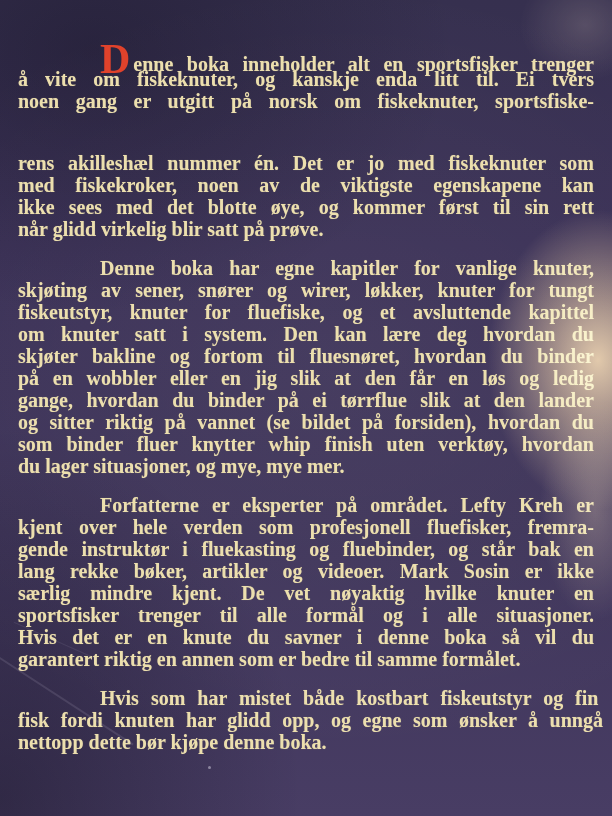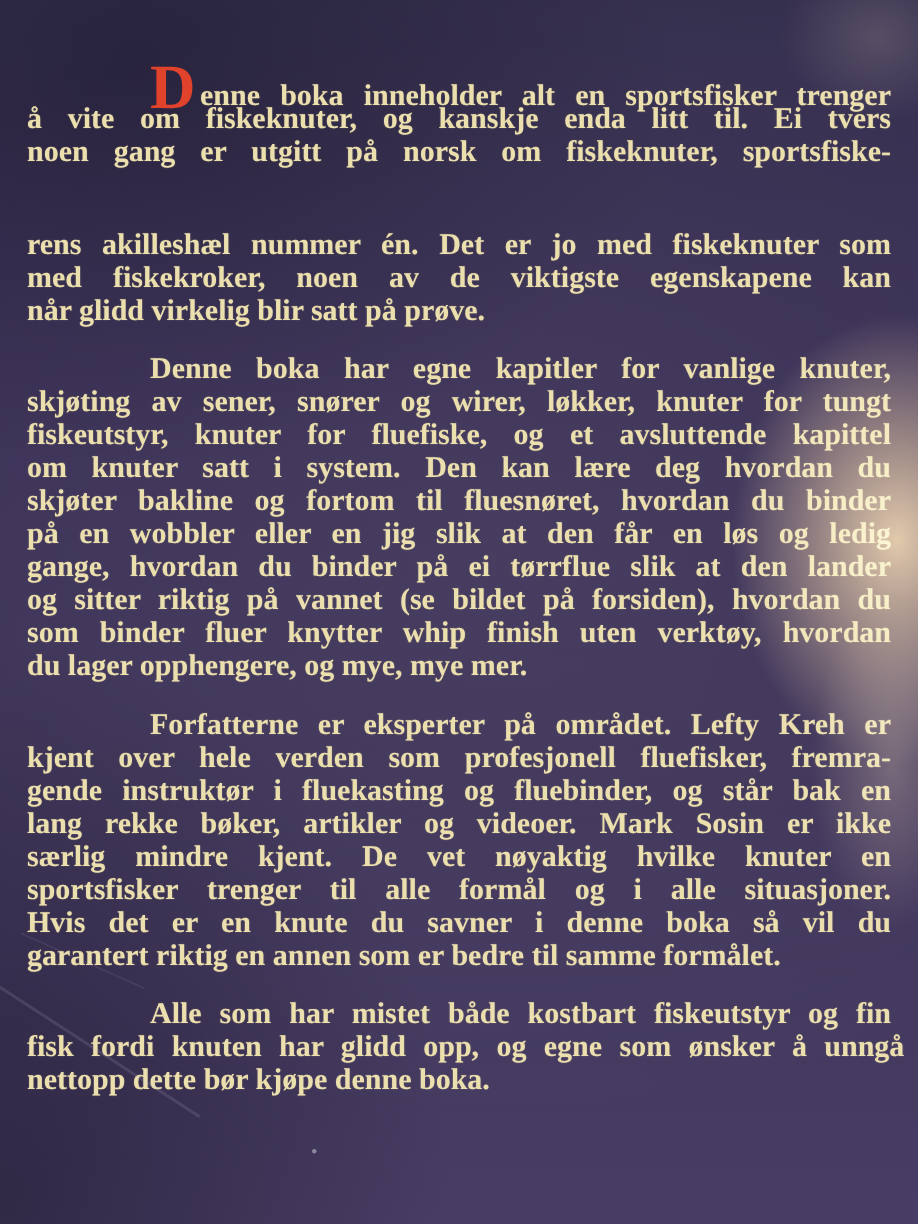--- a/index.html
+++ b/index.html
@@ -81,46 +81,47 @@
 <div class="cover">
   <div class="bg-shading"></div>
   <div class="text-block">
     <div id="paragraphs">
         <div class="para">
           <div class="line indent" style="word-spacing: 8.4401px;"><span class="dropcap">D</span><span class="ltext">enne boka inneholder alt en sportsfisker trenger</span></div>
           <div class="line" style="word-spacing: 12.1172px;"><span class="ltext">å vite om fiskeknuter, og kanskje enda litt til.  Ei tvers</span></div>
           <div class="line" style="word-spacing: 11.6465px; text-align: center;"><span class="ltext">noen gang er utgitt på norsk om fiskeknuter, sportsfiske-</span></div>
           <div class="line" style="word-spacing: 8.73264px; margin-top: 40px;"><span class="ltext">rens akilleshæl nummer én.  Det er jo med fiskeknuter som</span></div>
           <div class="line" style="word-spacing: 15.6116px;"><span class="ltext">med fiskekroker, noen av de viktigste egenskapene kan</span></div>
+          <div class="line" style="word-spacing: 9.10511px;"><span class="ltext">ikke sees med det blotte øye, og kommer først til sin rett</span></div>
           <div class="line"><span class="ltext">når glidd virkelig blir satt på prøve.</span></div>
         </div>
         <div class="para">
           <div class="line indent" style="word-spacing: 11.3058px;"><span class="ltext">Denne boka har egne kapitler for vanlige knuter,</span></div>
           <div class="line" style="word-spacing: 9.13889px;"><span class="ltext">skjøting av sener, snører og wirer, løkker, knuter for tungt</span></div>
           <div class="line" style="word-spacing: 12.5759px;"><span class="ltext">fiskeutstyr, knuter for fluefiske, og et avsluttende kapittel</span></div>
           <div class="line" style="word-spacing: 11.3906px;"><span class="ltext">om knuter satt i system.  Den kan lære deg hvordan du</span></div>
           <div class="line" style="word-spacing: 9.37891px;"><span class="ltext">skjøter bakline og fortom til fluesnøret, hvordan du binder</span></div>
           <div class="line" style="word-spacing: 8.70793px;"><span class="ltext">på en wobbler eller en jig slik at den får en løs og ledig</span></div>
           <div class="line" style="word-spacing: 8.46406px;"><span class="ltext">gange, hvordan du binder på ei tørrflue slik at den lander</span></div>
           <div class="line" style="word-spacing: 6.57656px;"><span class="ltext">og sitter riktig på vannet (se bildet på forsiden), hvordan du</span></div>
           <div class="line" style="word-spacing: 9.00391px;"><span class="ltext">som binder fluer knytter whip finish uten verktøy, hvordan</span></div>
-          <div class="line"><span class="ltext">du lager opphengere, og mye, mye mer.</span></div>
+          <div class="line"><span class="ltext">du lager situasjoner, og mye, mye mer.</span></div>
         </div>
         <div class="para">
           <div class="line indent" style="word-spacing: 8.05357px;"><span class="ltext">Forfatterne er eksperter på området.  Lefty Kreh er</span></div>
           <div class="line" style="word-spacing: 11.4509px;"><span class="ltext">kjent over hele verden som profesjonell fluefisker, fremra-</span></div>
           <div class="line" style="word-spacing: 8.47569px;"><span class="ltext">gende instruktør i fluekasting og fluebinder, og står bak en</span></div>
           <div class="line" style="word-spacing: 10.2726px;"><span class="ltext">lang rekke bøker, artikler og videoer.  Mark Sosin er ikke</span></div>
           <div class="line" style="word-spacing: 14.9375px;"><span class="ltext">særlig mindre kjent.  De vet nøyaktig hvilke knuter en</span></div>
           <div class="line" style="word-spacing: 14.252px;"><span class="ltext">sportsfisker trenger til alle formål og i alle situasjoner.</span></div>
           <div class="line" style="word-spacing: 10.4609px;"><span class="ltext">Hvis det er en knute du savner i denne boka så vil du</span></div>
           <div class="line"><span class="ltext">garantert riktig en annen som er bedre til samme formålet.</span></div>
         </div>
         <div class="para">
-          <div class="line indent" style="word-spacing: 6.98047px;"><span class="ltext">Alle som har mistet både kostbart fiskeutstyr og fin</span></div>
+          <div class="line indent" style="word-spacing: 6.98047px;"><span class="ltext">Hvis som har mistet både kostbart fiskeutstyr og fin</span></div>
           <div class="line" style="word-spacing: 6.55966px;"><span class="ltext">fisk fordi knuten har glidd opp, og egne som ønsker å unngå</span></div>
           <div class="line"><span class="ltext">nettopp dette bør kjøpe denne boka.</span></div>
         </div>
       </div>
   </div>
   <div class="glare-main"></div>
   <div class="glare-tail"></div>
   <div class="glare-corner"></div>
   <div class="scratch-1"></div>
   <div class="scratch-2"></div>

